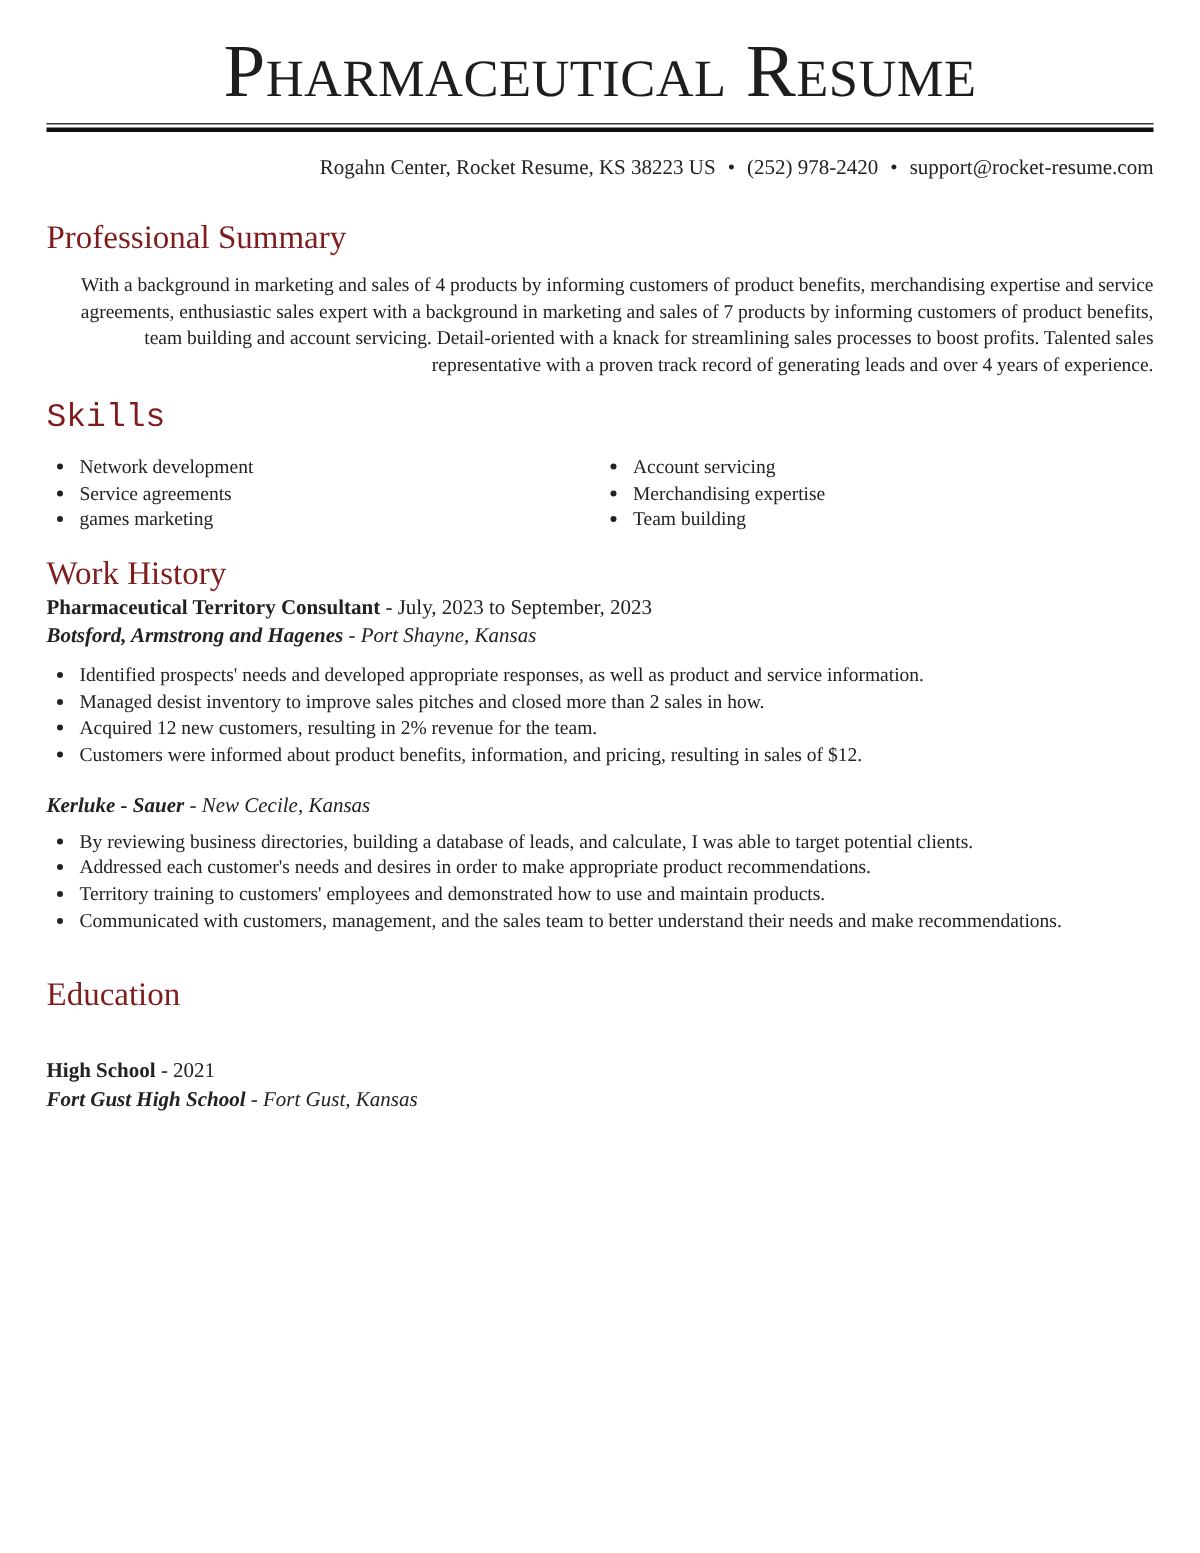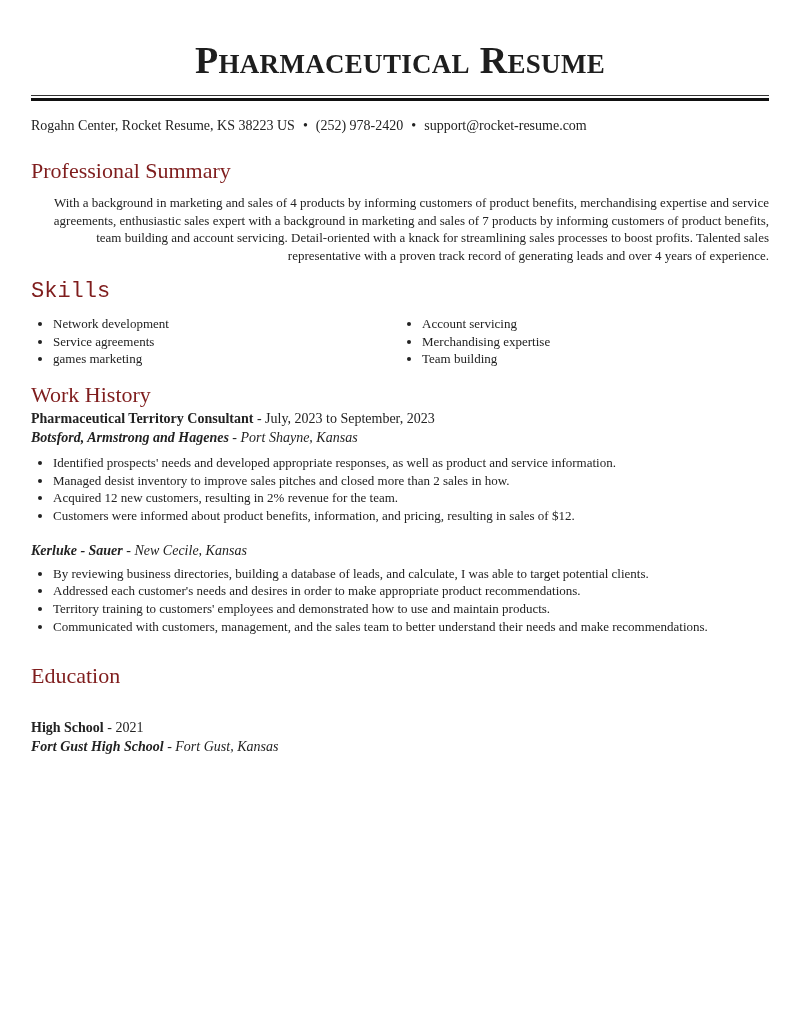--- a/index.html
+++ b/index.html
@@ -7,39 +7,39 @@
       width: 800px;
       height: 1035px;
       font-family: "Liberation Serif", "DejaVu Serif", serif;
       color: #222222;
       position: relative;
       overflow: hidden;
     }
     .page { padding: 0 31px; }
     .title {
       text-align: center;
-      font-size: 38px;
-      font-weight: bold;
+      font-size: 50px;
+      font-weight: normal;
       font-variant: small-caps;
       letter-spacing: 0.3px;
       margin: 0;
-      padding-top: 38px;
+      padding-top: 25px;
       line-height: 44px;
       color: #1e1e1e;
     }
     .rule {
       margin-top: 13px;
       height: 7px;
       border-top: 1px solid #333;
       border-bottom: 3px solid #111;
       box-sizing: border-box;
       height: 6px;
     }
     .contact {
-      text-align: left;
+      text-align: right;
       font-size: 14px;
       margin-top: 16px;
       line-height: 18px;
       color: #222;
     }
     .contact .sep { margin: 0 8px; }
     h2 {
       font-weight: normal;
       font-size: 22px;
       margin: 0;

